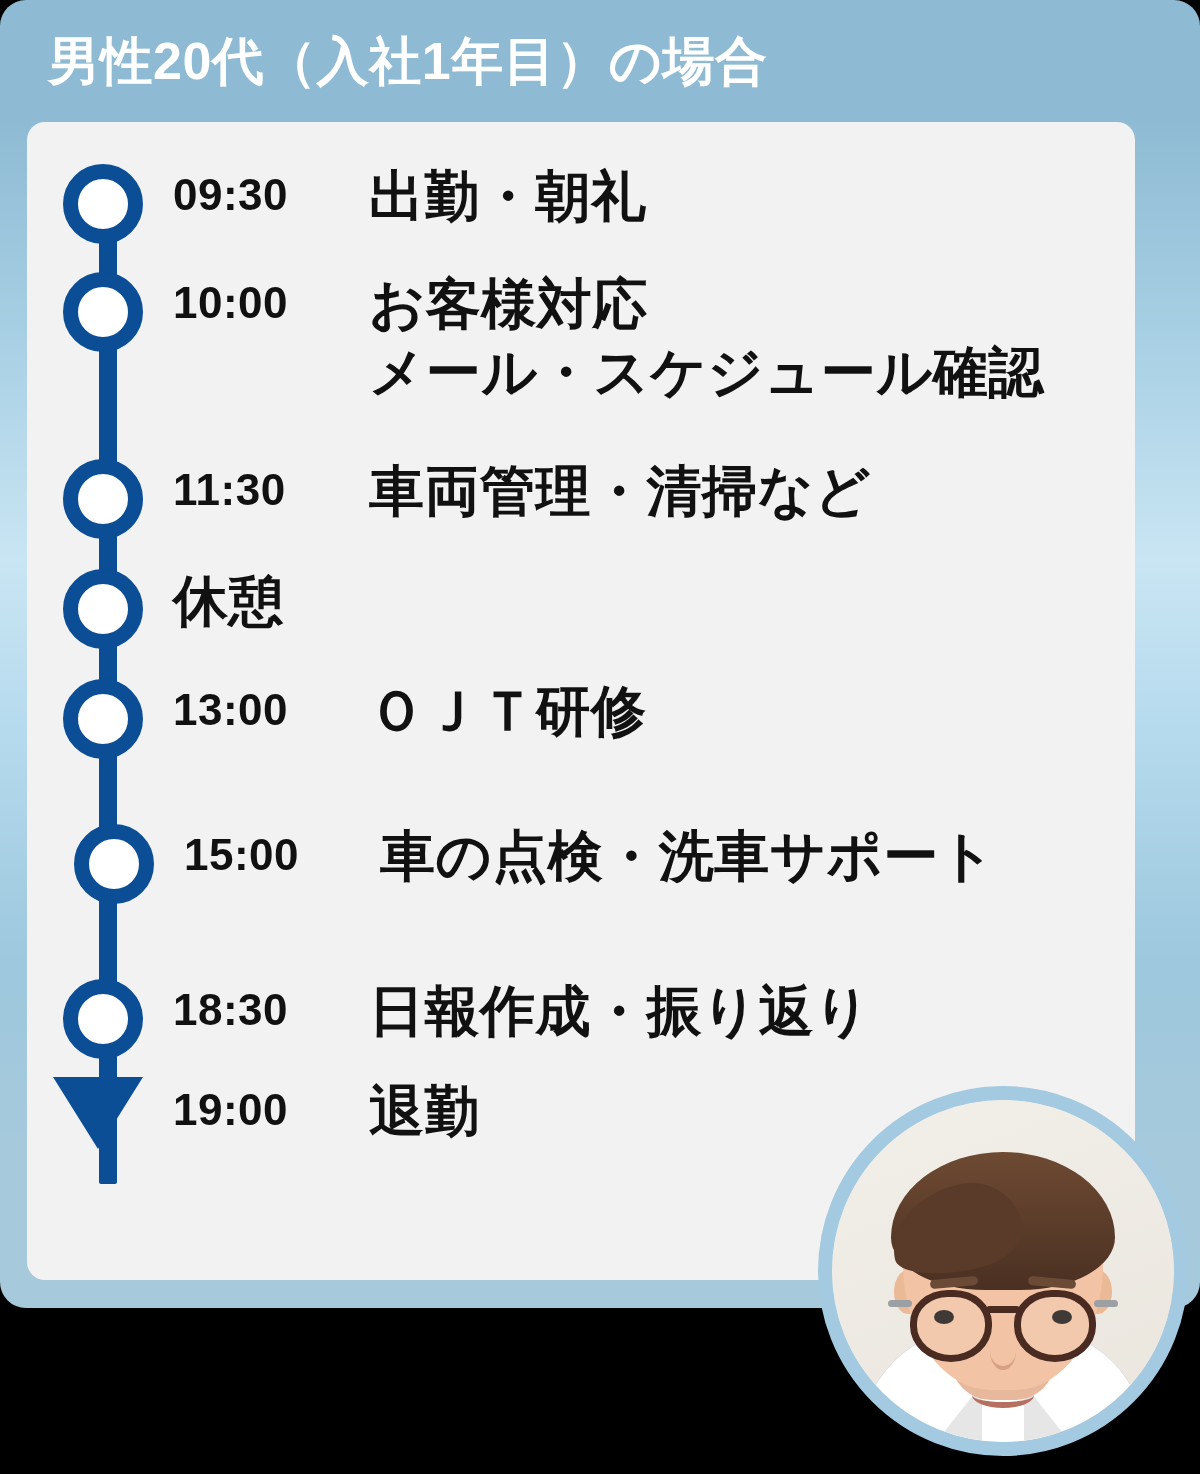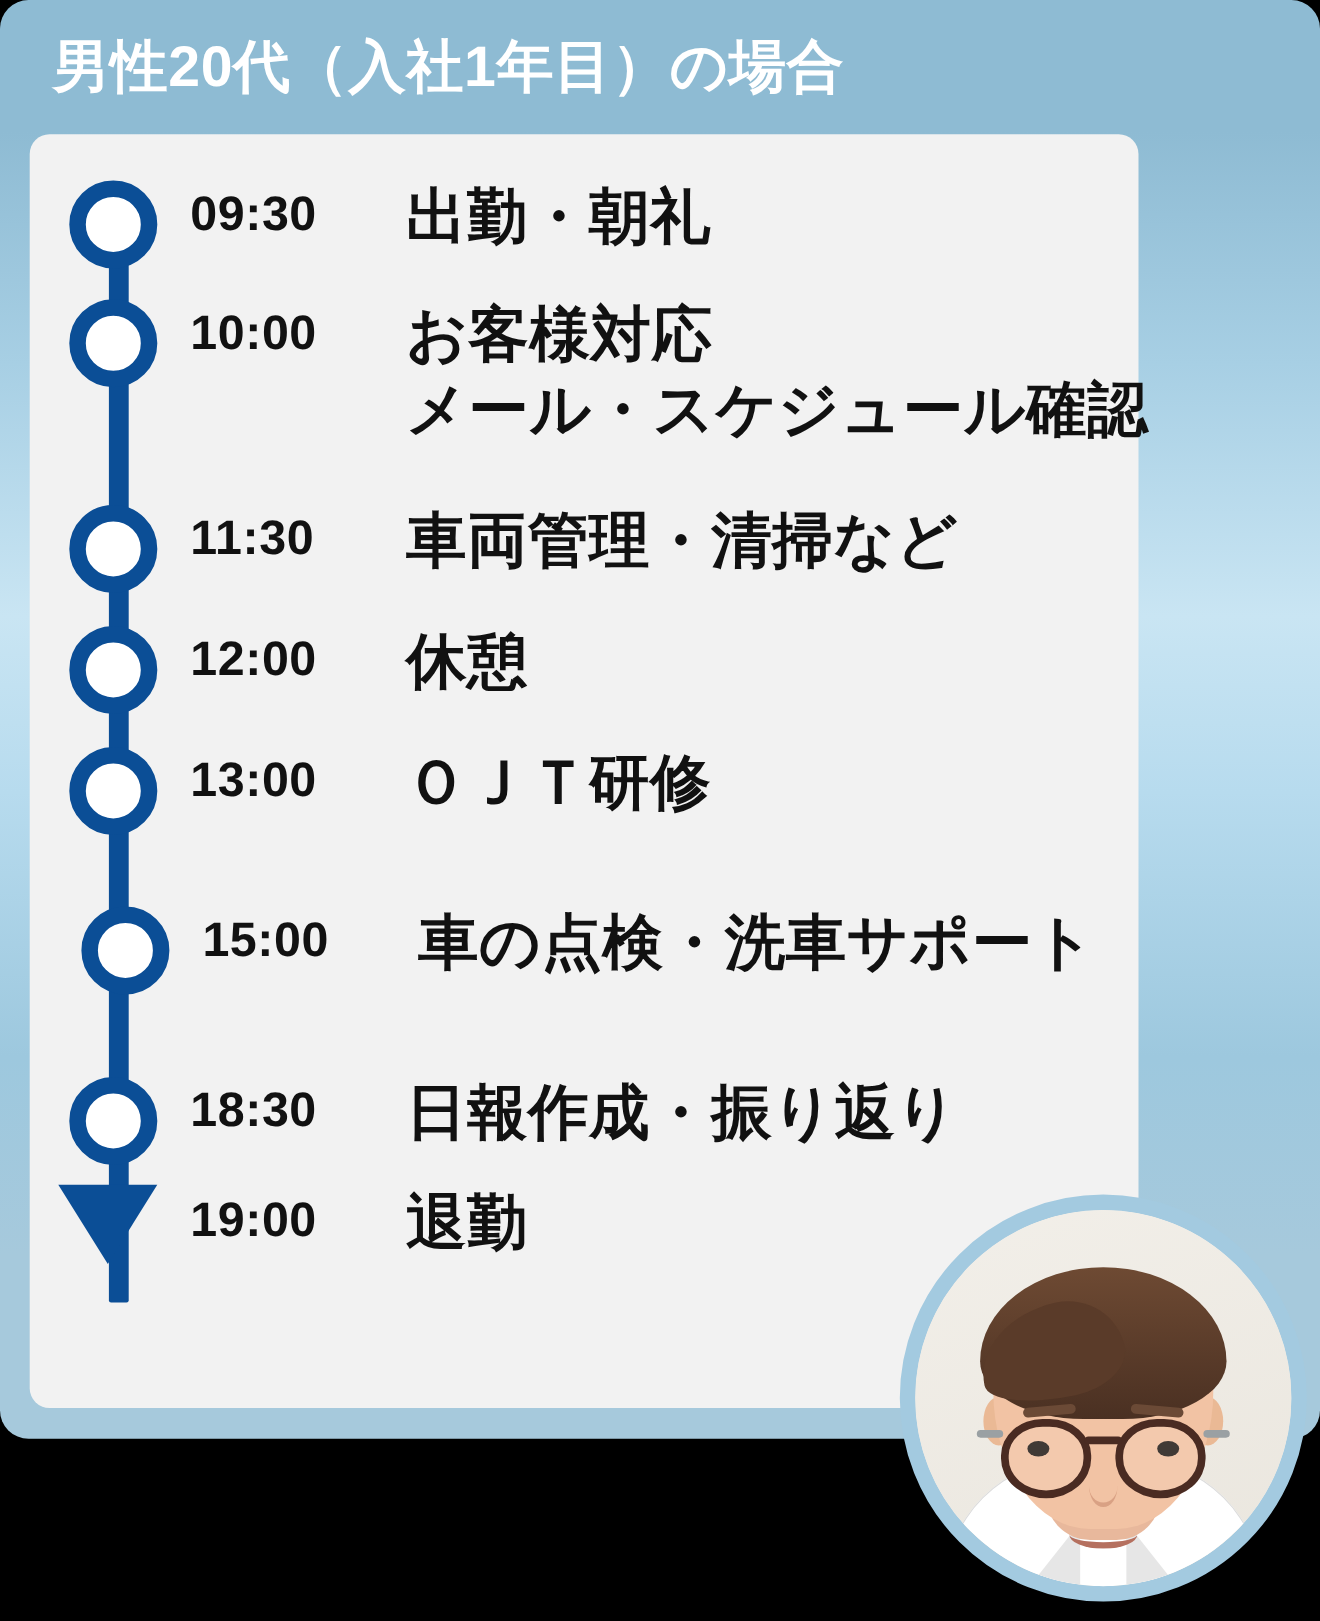--- a/index.html
+++ b/index.html
@@ -60,21 +60,21 @@
     letter-spacing: 0.5px;
     line-height: 1;
     white-space: nowrap;
   }
 
   
   .card {
     position: absolute;
     left: 27px;
     top: 122px;
-    width: 1008px;
+    width: 1108px;
     height: 1158px;
     background: #f2f2f2;
     border-radius: 18px;
   }
 
   
   .timeline {
     position: absolute;
     left: 0;
     top: 0;
@@ -354,21 +354,20 @@
               <div class="marker">
                 <div class="dot"></div>
               </div>
               <div class="time">11:30</div>
               <div class="task">車両管理・清掃など</div>
             </div>
             <div class="row" style="top: 445px;">
               <div class="marker">
                 <div class="dot"></div>
               </div>
-              <div class="time">12:00</div>
               <div class="task">休憩</div>
             </div>
             <div class="row" style="top: 555px;">
               <div class="marker">
                 <div class="dot"></div>
               </div>
               <div class="time">13:00</div>
               <div class="task">ＯＪＴ研修</div>
             </div>
             <div class="row" style="top: 700px; padding-left: 11px;">

